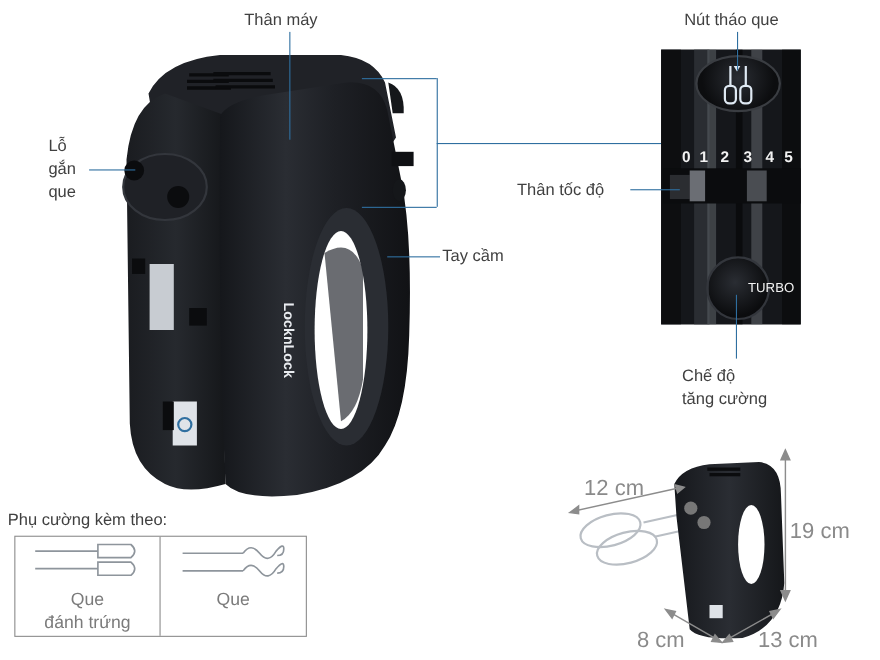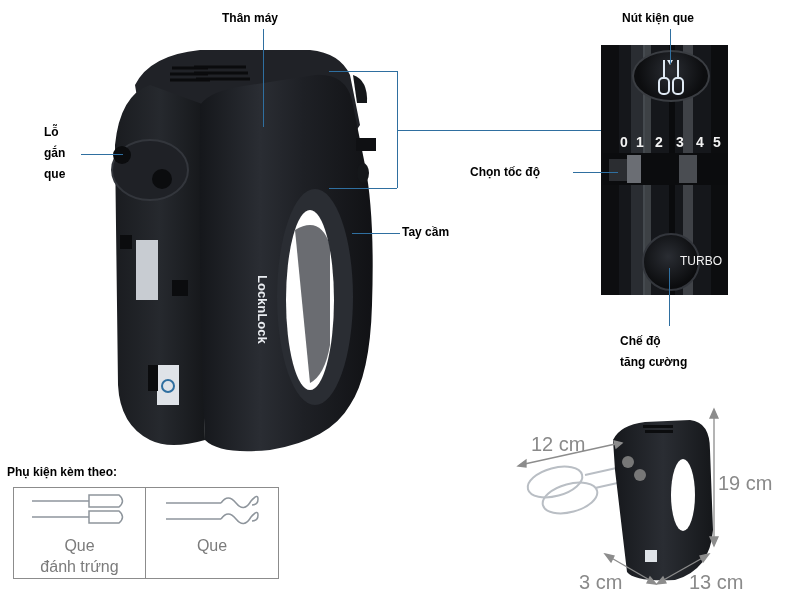--- a/index.html
+++ b/index.html
@@ -1,19 +1,19 @@
 <!DOCTYPE html>
 <html><head>
 <meta charset="utf-8">
 <style>
   html, body { margin:0; padding:0; }
   body { width:800px; height:600px; background:#ffffff; position:relative; overflow:hidden;
          font-family:"Liberation Sans", sans-serif; color:#7a7a7a; }
   .abs { position:absolute; }
-  .label { position:absolute; font-size:12px; color:#000000; line-height:21px; white-space:nowrap;font-weight:bold; }
+  .label { position:absolute; font-size:15px; color:#404040; line-height:21px; white-space:nowrap; }
   .label.center { }
   .line { position:absolute; background:#2f6fa0; }
   .mixer-body { position:absolute; }
   .panel { position:absolute; left:601px; top:45px; width:127px; height:250px; background:#15171b; overflow:hidden; }
   .stripe { position:absolute; top:0; bottom:0; }
   .dial-num { position:absolute; top:134px; font-size:14px; color:#f2f2f2; font-weight:bold; font-family:"Liberation Sans", sans-serif; }
   .turbo-btn { position:absolute; left:642px; top:233px; width:54px; height:54px; border-radius:50%;
                background:radial-gradient(circle at 45% 40%, #2a2d33, #0b0c0e 70%); border:2px solid #33363c; }
   .turbo-text { position:absolute; left:0; right:0; top:19px; text-align:center; color:#f3f3f3; font-size:12px;padding-left:36px; }
   .eject-btn { position:absolute; left:632px; top:50px; width:74px; height:48px; border-radius:50%;
@@ -123,33 +123,33 @@
 <div class="dial-num" style="left:620px;">0</div>
 <div class="dial-num" style="left:636px;">1</div>
 <div class="dial-num" style="left:655px;">2</div>
 <div class="dial-num" style="left:676px;">3</div>
 <div class="dial-num" style="left:696px;">4</div>
 <div class="dial-num" style="left:713px;">5</div>
 <div class="turbo-btn">
   <div class="turbo-text">TURBO</div>
 </div>
 
-<div class="label" style="left:622px;top:8px;">Nút kiện que</div>
+<div class="label" style="left:622px;top:8px;">Nút tháo que</div>
 <div class="line" style="left:670px;top:29px;width:1px;height:35px;"></div>
 
-<div class="label" style="left:470px;top:162px;">Chọn tốc độ</div>
+<div class="label" style="left:470px;top:162px;">Thân tốc độ</div>
 <div class="line" style="left:573px;top:172px;width:45px;height:1px;"></div>
 
 <div class="line" style="left:669px;top:268px;width:1px;height:58px;"></div>
 <div class="label center" style="left:620px;top:331px;width:100px;">
   <div>Chế độ</div>
   <div>tăng cường</div>
 </div>
 
-<div class="label" style="left:7px;top:462px;">Phụ kiện kèm theo:</div>
+<div class="label" style="left:7px;top:462px;">Phụ cường kèm theo:</div>
 <div class="acc-box">
   <div class="acc-divider"></div>
   <div class="abs" style="left:0;top:0;width:131px;height:90px;">
     <svg width="131" height="36" viewBox="0 0 131 36" style="position:absolute;left:0;top:5px;">
       <g stroke="#8e959c" stroke-width="1.5" fill="none">
         <line x1="18" y1="8" x2="75" y2="8"></line>
           <line x1="18" y1="24" x2="75" y2="24"></line>
         <path d="M75,2 L105,2 Q112,8 105,14 L75,14 Z"></path>
         <path d="M75,18 L105,18 Q112,24 105,30 L75,30 Z"></path>
       </g>
@@ -214,14 +214,14 @@
     <line x1="608" y1="556" x2="653" y2="582"></line>
     <polygon points="605,554 614,556 611,562"></polygon>
       <polygon points="656,584 647,583 650,577"></polygon>
     <line x1="660" y1="582" x2="706" y2="556"></line>
     <polygon points="657,584 663,577 666,583"></polygon>
       <polygon points="709,554 700,556 703,562"></polygon>
   </g>
 </svg>
 <div class="dim-text" style="left:531px;top:433px;">12 cm</div>
 <div class="dim-text" style="left:718px;top:472px;">19 cm</div>
-<div class="dim-text" style="left:579px;top:571px;">3 cm</div>
+<div class="dim-text" style="left:579px;top:571px;">8 cm</div>
 <div class="dim-text" style="left:689px;top:571px;">13 cm</div>
 
 </body></html>

